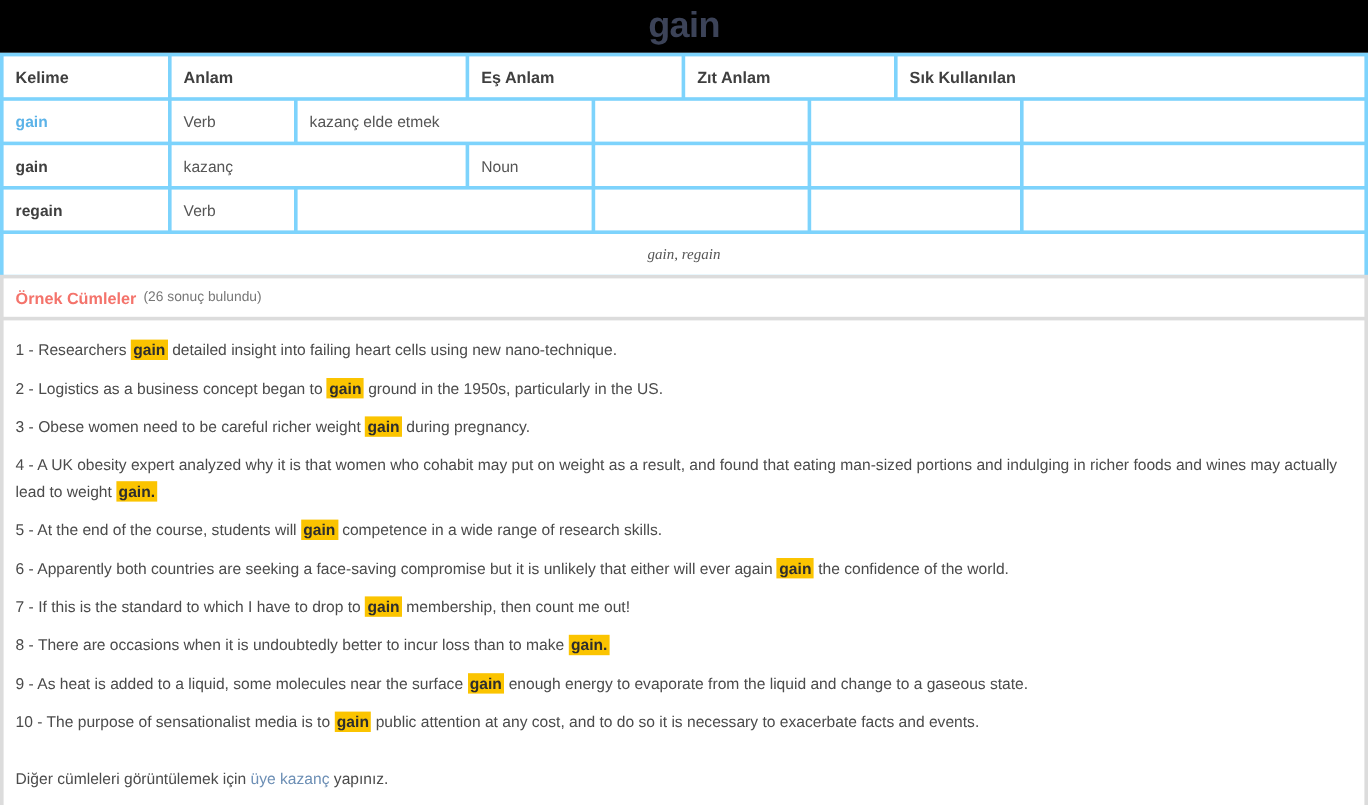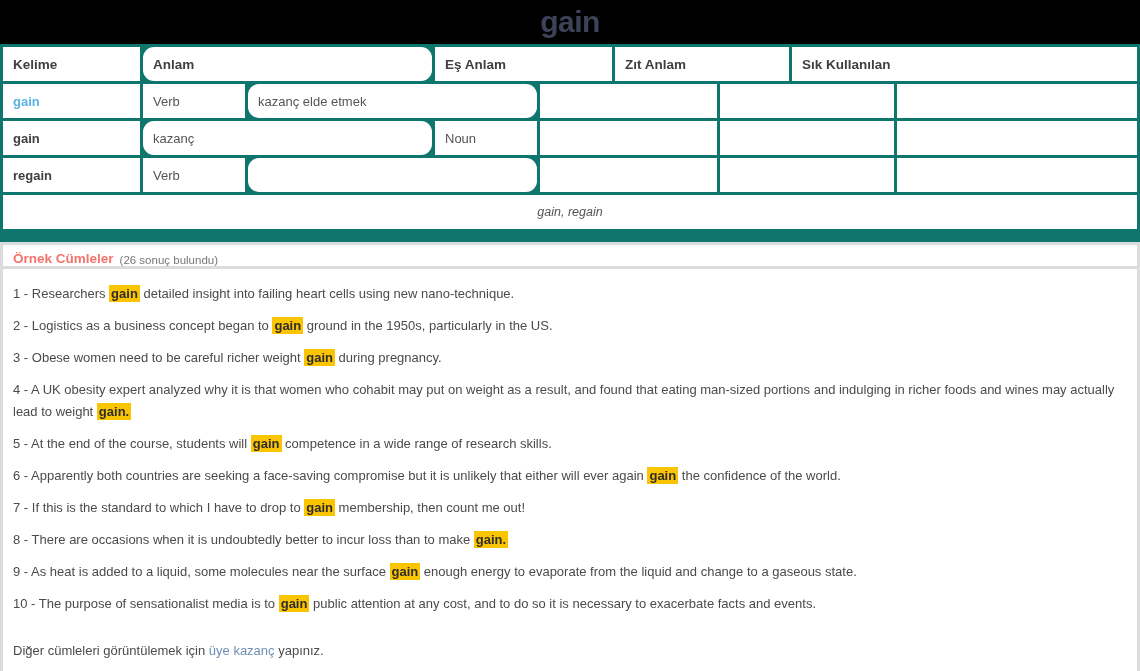--- a/index.html
+++ b/index.html
@@ -31,74 +31,75 @@
     font-weight: bold;
     color: #3c4358;
     letter-spacing: -0.5px;
     line-height: 1;
   }
 
   
   .word-table {
     width: 1140px;
     padding: 0;
-    background: #0f766e;
+    background: #7dd3fc;
   }
   .trow {
     display: flex;
     width: 100%;
     gap: 3px;
     padding: 3px 3px 0 3px;
   }
   .tcell {
     background: #ffffff;
     height: 34px;
     display: flex;
     align-items: center;
     padding: 0 10px;
     overflow: hidden;
     white-space: nowrap;
   }
   .c-kelime { width: 137px; flex: none; }
   .c-tur    { width: 102px; flex: none; }
-  .c-anlam  { width: 289px; flex: none; border-radius: 11px; }
+  .c-anlam  { width: 245px; flex: none; }
   .c-es     { width: 177px; flex: none; }
   .c-zit    { width: 174px; flex: none; }
   .c-sik    { flex: 1 1 auto; }
 
   .th { font-weight: bold; color: #3f3f3f; font-size: 13.5px; }
   .td-word { font-weight: bold; color: #3f3f3f; }
   .td-word.link { color: #5cb3e8; font-weight: bold; cursor: pointer; }
   .td-plain { color: #555555; }
 
   
   .fullrow {
     display: flex;
-    padding: 3px 3px 13px 3px;
+    padding: 3px 3px 0 3px;
+    font-family: Liberation Serif, serif;
   }
   .fullrow .tcell {
     width: 100%;
     justify-content: center;
     height: 34px;
   }
   .syn-text {
     font-style: italic;
     font-size: 12.5px;
     color: #555555;
   }
 
   
   .examples-head {
     display: flex;
     padding: 3px 3px 0 3px;
   }
   .examples-head .tcell {
     width: 100%;
-    height: 21px;
-    align-items: flex-end;
+    height: 32px;
+    align-items: center;
   }
   .examples-title {
     color: #f4736b;
     font-weight: bold;
     font-size: 13.5px;
   }
   .examples-count {
     font-size: 11.5px;
     color: #777777;
     margin-left: 6px;

